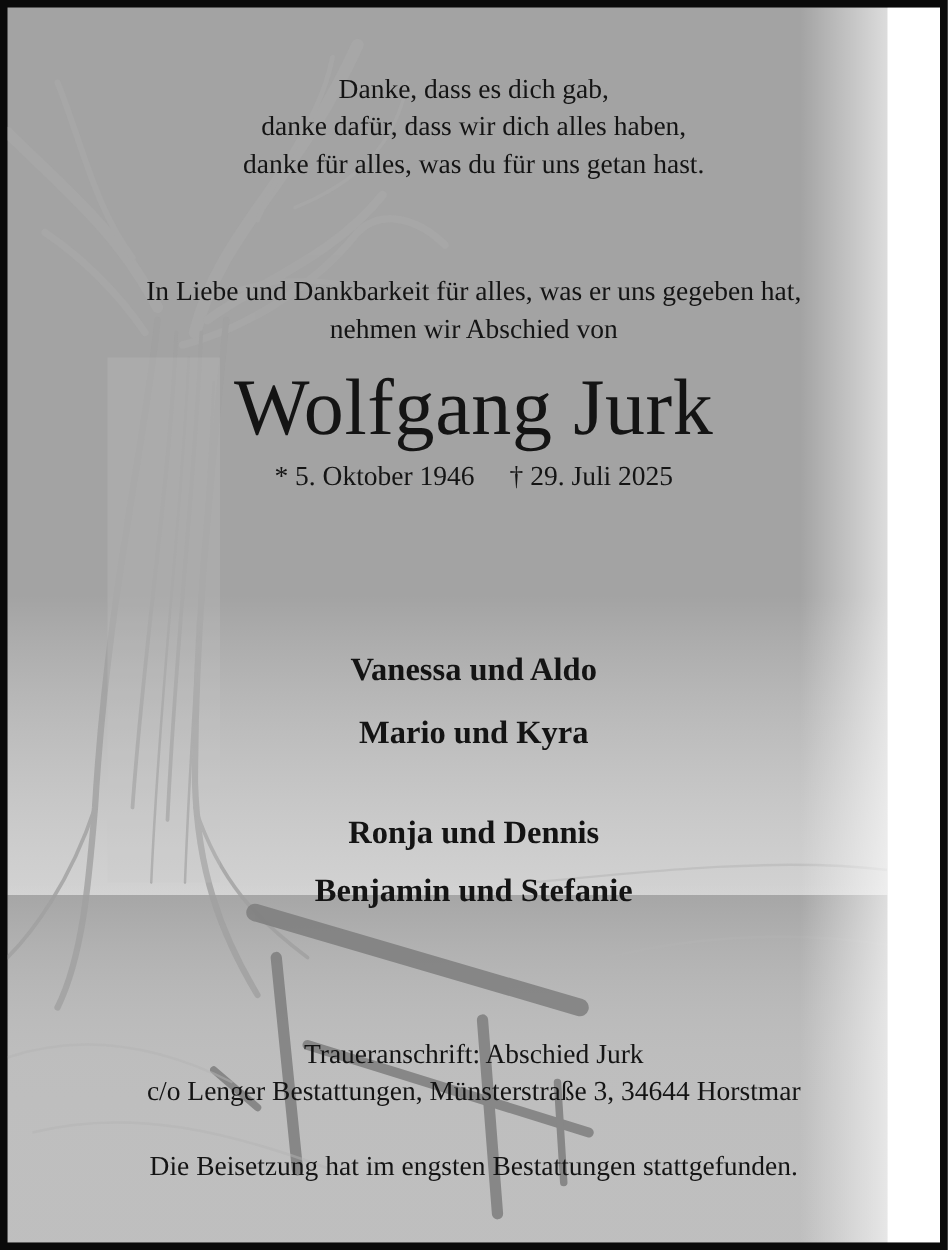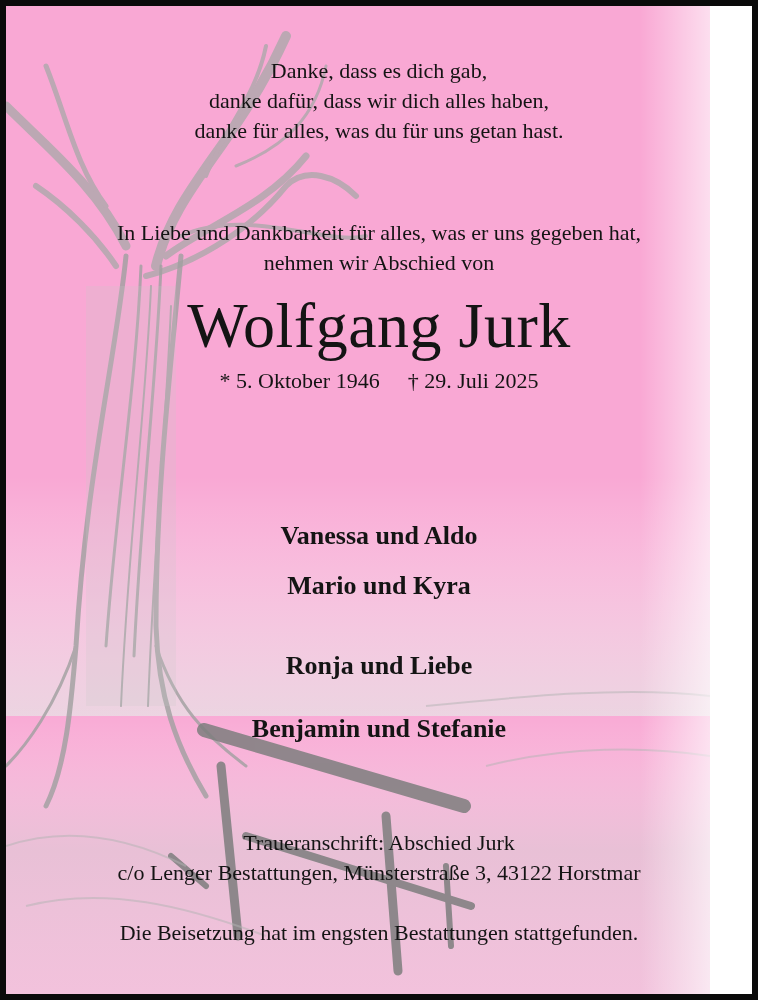--- a/index.html
+++ b/index.html
@@ -1,19 +1,19 @@
 <!DOCTYPE html>
 <html><head>
   <meta charset="utf-8">
   <style>
     html, body { margin: 0; padding: 0; }
     body { width: 758px; height: 1000px; background: #000; overflow: hidden; }
     .frame {
       position: absolute; left: 0; top: 0; width: 758px; height: 1000px;
-      box-sizing: border-box; border: 6px solid #0a0a0a; background: #f9a8d4;
+      box-sizing: border-box; border: 6px solid #0a0a0a; background: #a3a3a3;
       overflow: hidden;
     }
     .sketch { position: absolute; left: 0; top: 0; width: 746px; height: 988px; }
     .content {
       position: absolute; left: 0; top: 0; width: 746px; height: 988px;
       font-family: "DejaVu Serif", "Liberation Serif", serif; color: #141414;
       text-align: center;
     }
     .line { position: absolute; left: 0; width: 746px; white-space: nowrap; }
     .poem { font-size: 22px; line-height: 30px; font-family: "Liberation Serif", serif; }
@@ -103,20 +103,20 @@
     <div class="line intro" style="top:242px">nehmen wir Abschied von</div>
 
     <div class="line name" style="top:290px">Wolfgang Jurk</div>
 
     <div class="line dates" style="top:360px">
       <span>* 5. Oktober 1946</span><span class="gap"></span><span>† 29. Juli 2025</span>
     </div>
 
     <div class="line mourner" style="top:515px">Vanessa und Aldo</div>
     <div class="line mourner" style="top:565px">Mario und Kyra</div>
-    <div class="line mourner" style="top:645px">Ronja und Liebe</div>
-    <div class="line mourner" style="top:708px">Benjamin und Stefanie</div>
+    <div class="line mourner" style="top:645px">Ronja und Dennis</div>
+    <div class="line mourner" style="top:692px">Benjamin und Stefanie</div>
 
     <div class="line addr" style="top:822px">Traueranschrift: Abschied Jurk</div>
-    <div class="line addr" style="top:852px">c/o Lenger Bestattungen, Münsterstraße 3, 43122 Horstmar</div>
+    <div class="line addr" style="top:852px">c/o Lenger Bestattungen, Münsterstraße 3, 34644 Horstmar</div>
     <div class="line addr" style="top:912px">Die Beisetzung hat im engsten Bestattungen stattgefunden.</div>
   </div>
 </div>
 
 </body></html>

